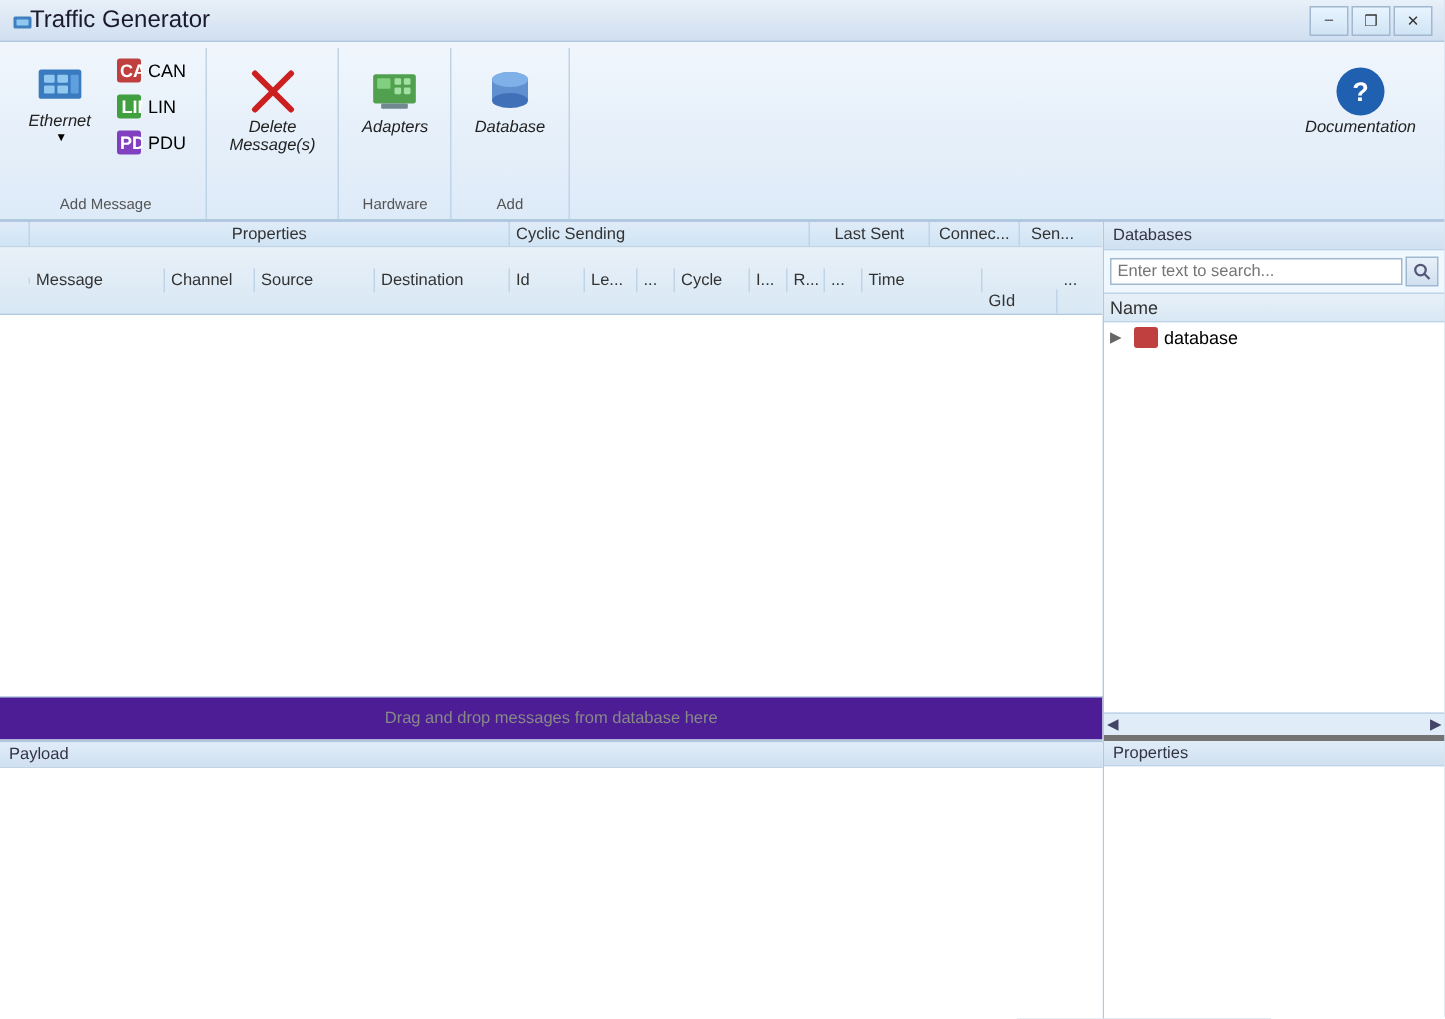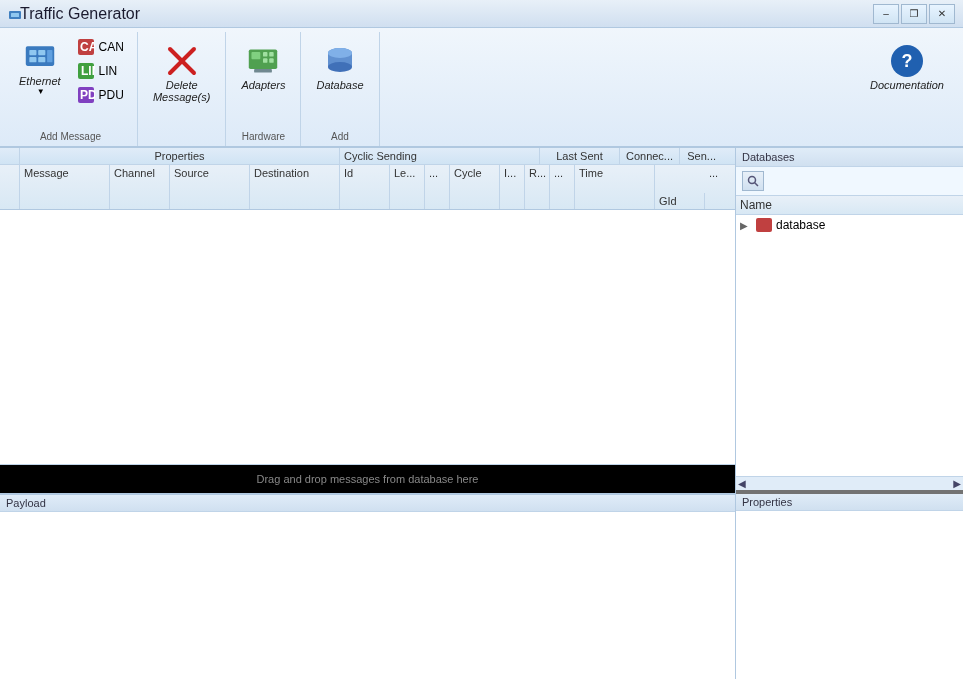--- a/index.html
+++ b/index.html
@@ -83,39 +83,40 @@
       background: white;
       border-bottom: 1px solid #b0c8e0;
       overflow: hidden;
       display: flex;
       flex-direction: column;
     }
     .table-header-row {
       display: flex;
       background: linear-gradient(to bottom, #e8f0f8, #d8e8f4);
       border-bottom: 1px solid #b0c8e0;
+      align-items: center;
     }
     .group-header {
       display: flex;
       background: linear-gradient(to bottom, #e0ecf8, #d0e4f4);
       border-bottom: 1px solid #c0d4e8;
     }
     .group-cell {
       padding: 2px 4px; border-right: 1px solid #c0d4e8;
       font-size: 11px; color: #333; text-align: center;
     }
     .col-cell {
       padding: 2px 4px; border-right: 1px solid #c0d4e8;
       font-size: 11px; color: #333; white-space: nowrap; overflow: hidden;
     }
     .table-body { flex: 1; overflow-y: auto; }
     .drag-drop-hint {
       text-align: center; color: #888; padding: 8px;
       border-top: 1px solid #c0d4e8; font-size: 11px;
-      background: #000000;
+      background: #4c1d95;
     }
 
     
     .payload-area {
       height: 185px;
       background: white;
       border-top: 1px solid #b0c8e0;
       display: flex;
       flex-direction: column;
       justify-content: space-between;
@@ -363,20 +364,21 @@
       <div class="panel-title">Payload</div>
       <div class="panel-content"></div>
     </div>
   </div>
 
   <div class="right-panel">
 
     <div class="databases-panel">
       <div class="databases-title">Databases</div>
       <div class="search-bar">
+        <input class="search-input" type="text" placeholder="Enter text to search..." style="">
         <div class="search-btn">
           <svg width="12" height="12" viewBox="0 0 12 12">
             <circle cx="5" cy="5" r="3.5" stroke="#557" stroke-width="1.5" fill="none"></circle>
             <line x1="7.5" y1="7.5" x2="11" y2="11" stroke="#557" stroke-width="1.5"></line>
           </svg>
         </div>
       </div>
       <div class="db-column-header">
         <span>Name</span>
       </div>

